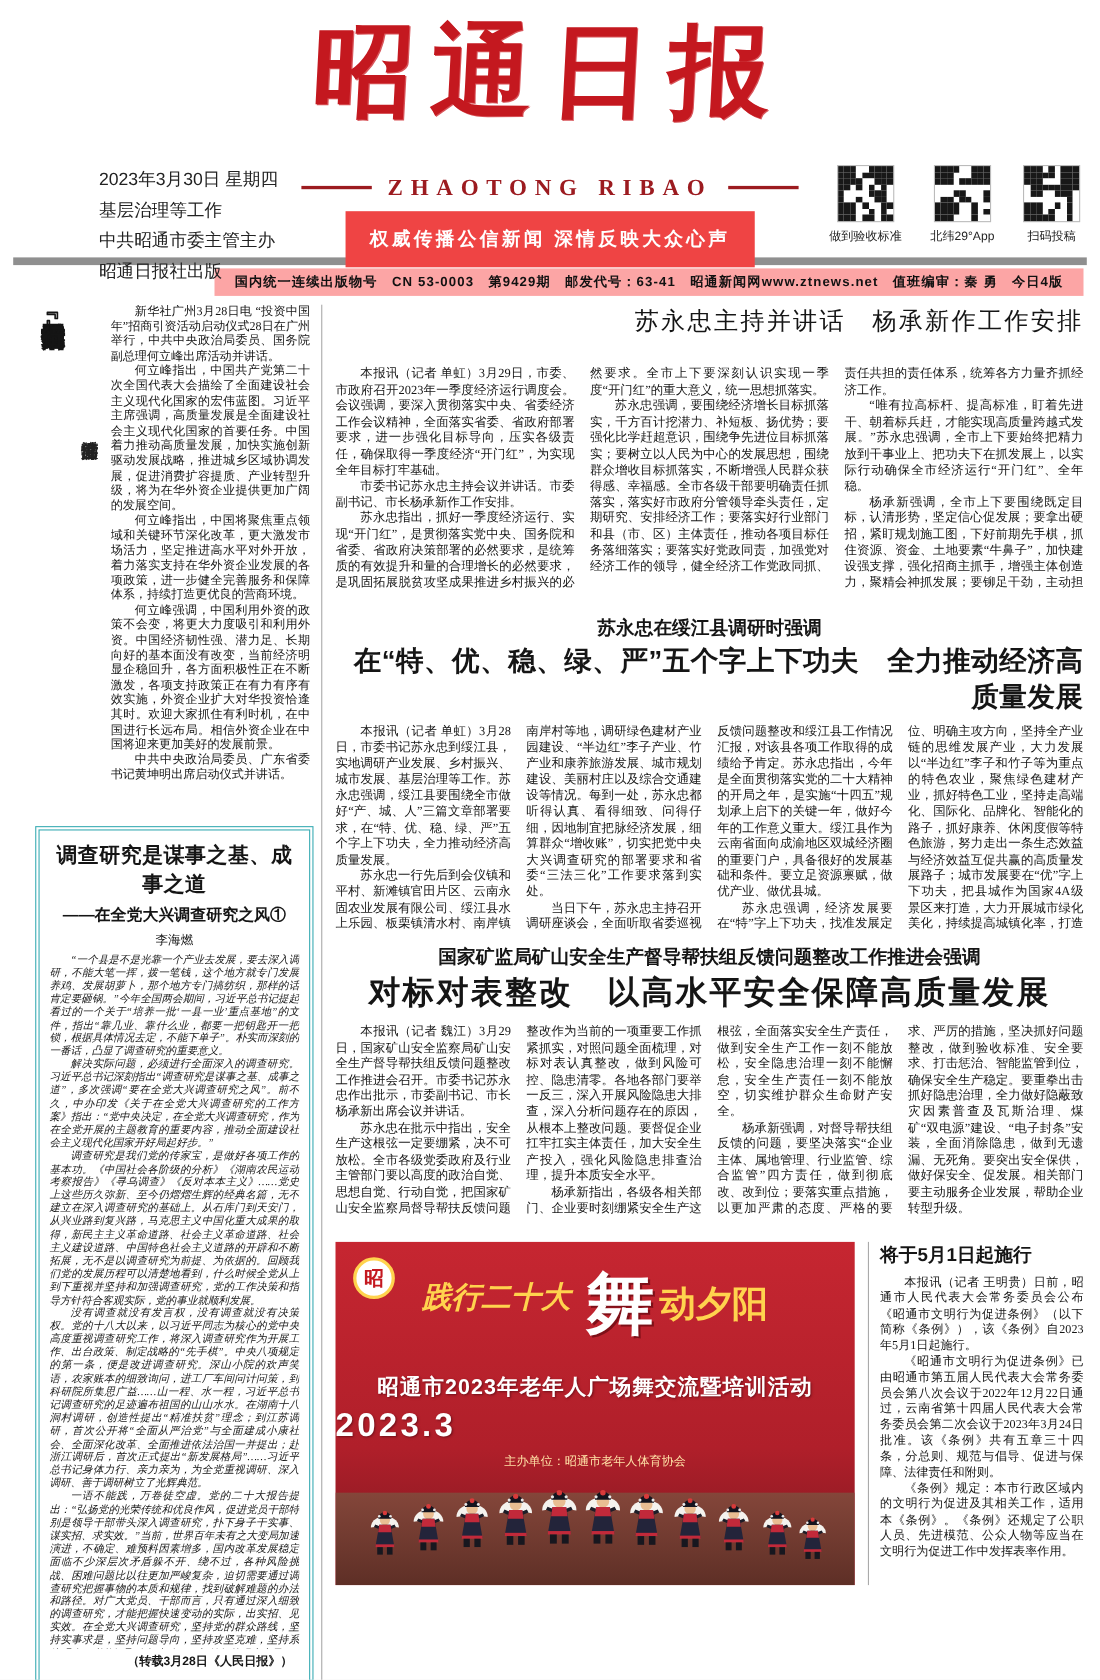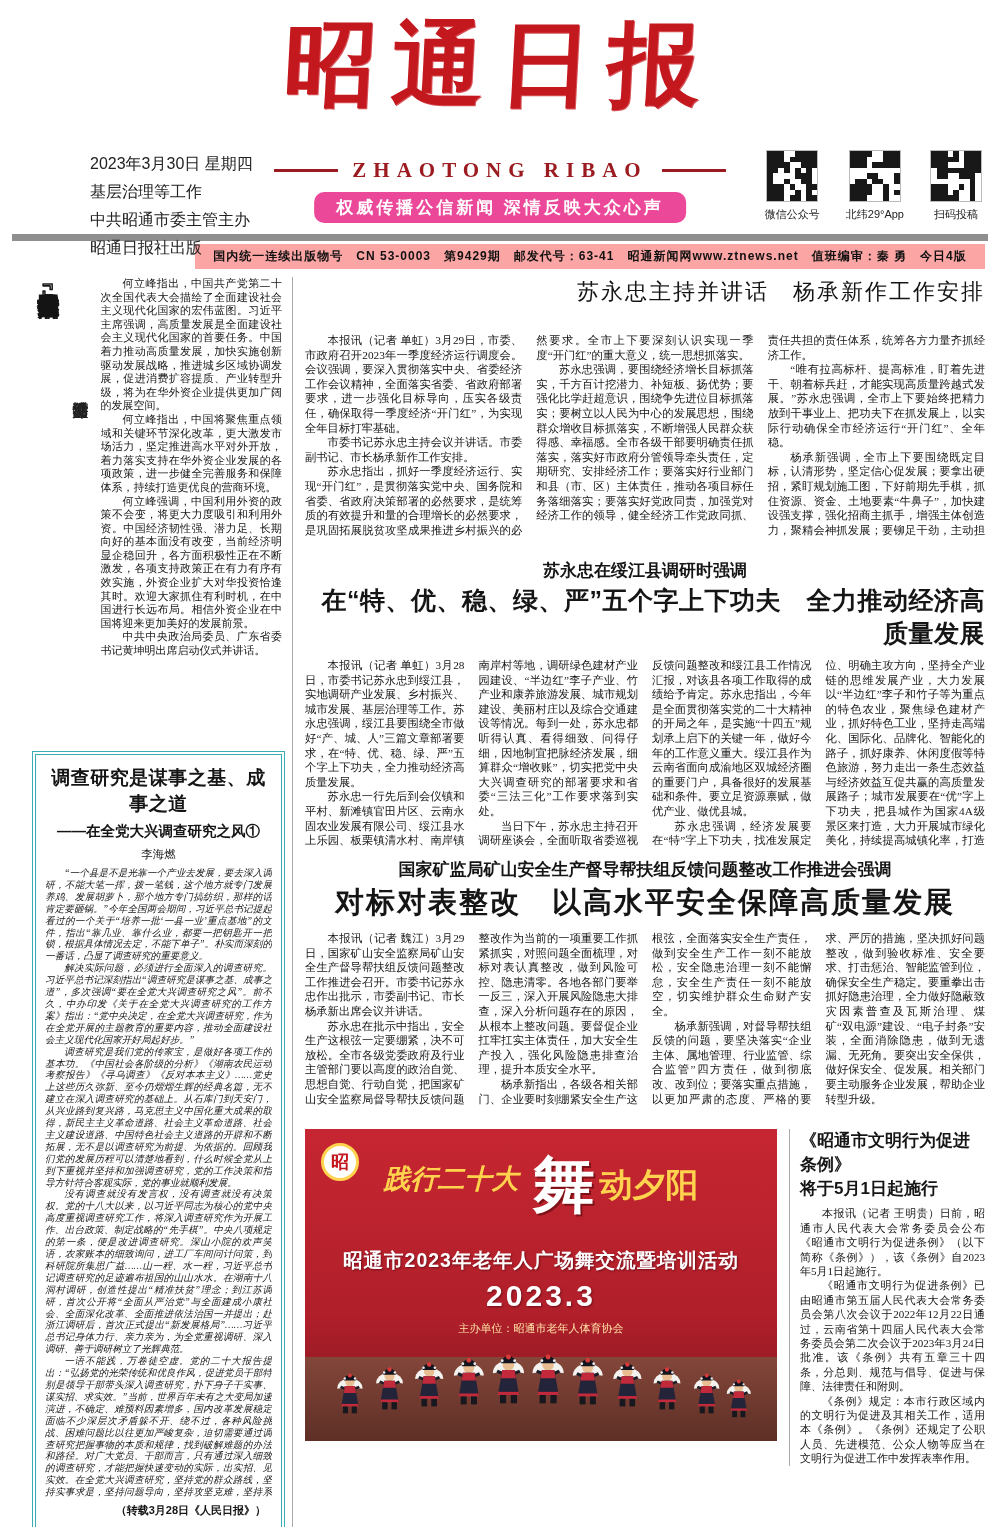--- a/index.html
+++ b/index.html
@@ -10,22 +10,22 @@
   
   .masthead{ position:relative; height:234px; }
   .paper-title{ position:absolute; left:0; right:0; top:14px; text-align:center;
     font-family:"DejaVu Serif", serif; font-weight:bold; font-size:92px; line-height:1.1;
     color:#c4181f; letter-spacing:16px; transform:skewX(-3deg); text-shadow:1px 1px 0 #d8565b; }
   .pinyin-row{ position:absolute; left:0; right:0; top:158px; display:flex; justify-content:center;
     align-items:center; gap:14px; color:#9c1b20; }
   .pinyin-row .dash{ width:64px; height:3px; background:#9c1b20; }
   .pinyin-text{ font-family:"Liberation Serif", serif; font-weight:bold; font-size:21px; letter-spacing:7px; }
   .slogan-banner{ position:absolute; left:50%; transform:translateX(-50%); top:192px;
-    background:#ec4899; color:#fff; font-weight:bold; font-size:17px; letter-spacing:3px;
-    padding:4px 22px; white-space:nowrap;border-radius:10px; }
+    background:#ef4444; color:#fff; font-weight:bold; font-size:17px; letter-spacing:3px;
+    padding:14px 22px; white-space:nowrap; }
   .mast-left{ position:absolute; left:90px; top:150px; font-size:16px; line-height:1.75; color:#222; }
   .mast-qrs{ position:absolute; right:18px; top:150px; display:flex; gap:26px; }
   .qr-item{ text-align:center; }
   .qr{ width:52px; height:52px; display:grid; grid-template-rows:repeat(9,1fr);
        grid-template-columns:repeat(9,1fr); background:#fff; border:1px solid #bbb; margin:0 auto; }
   .qr i{ display:block; } .qr i.on{ background:#181818; }
   .qr-label{ font-size:11px; margin-top:5px; color:#222; }
 
   
   .gray-rule{ height:7px; background:#8f8f8f; margin:0 12px; }
@@ -82,21 +82,21 @@
     display:flex; align-items:center; justify-content:center; }
   .ph-slogans{ position:absolute; top:14px; left:0; right:0; text-align:center; white-space:nowrap; }
   .ph-slogan-left{ font-family:"Liberation Serif", serif; font-weight:bold; font-style:italic;
     font-size:27px; color:#ffd34e; vertical-align:18px; margin-right:10px; }
   .ph-slogan-big{ font-family:"DejaVu Serif", serif; font-weight:bold; font-size:62px; color:#fff;
     text-shadow:2px 2px 0 #7e1018; }
   .ph-slogan-right{ font-family:"Liberation Serif", serif; font-weight:bold; font-size:33px;
     color:#ffd34e; vertical-align:10px; }
   .ph-event{ position:absolute; top:118px; left:0; right:0; text-align:center; color:#fff;
     font-weight:bold; font-size:19.5px; letter-spacing:1px; text-shadow:1px 1px 2px #70101a; }
-  .ph-date{ position:absolute; top:150px; left:0; right:0; text-align:center; color:#fff;
+  .ph-date{ position:absolute; top:150px; left:0; right:0; text-align:left; color:#fff;
     font-weight:bold; font-size:30px; letter-spacing:3px; text-shadow:1px 1px 2px #70101a; }
   .ph-org{ position:absolute; top:192px; left:0; right:0; text-align:center; color:#ffe1a6; font-size:11px; }
   .dancers{ position:absolute; bottom:4px; left:2%; width:96%; }
 
   .right-col{ width:196px; flex:0 0 196px; border-left:1px solid #aaa; padding-left:10px;
     display:flex; flex-direction:column; }
   .reg-title{ font-size:17px; font-weight:bold; line-height:1.4; margin-bottom:6px; }
   .reg-body{ font-family:"Liberation Serif", serif; font-size:11px; line-height:14.4px;
     text-align:justify; overflow:hidden; flex:1; }
 </style>
@@ -197,21 +197,21 @@
             <i class="on"></i>
             <i class="on"></i>
             <i class="on"></i>
             <i></i>
             <i class="on"></i>
             <i class="on"></i>
             <i></i>
             <i class="on"></i>
             <i class="on"></i>
           </div>
-        <div class="qr-label">微信公众号</div>
+        <div class="qr-label">做到验收标准</div>
       </div>
       <div class="qr-item">
         <div class="qr">
             <i class="on"></i>
             <i class="on"></i>
             <i class="on"></i>
             <i class="on"></i>
             <i></i>
             <i></i>
             <i class="on"></i>
@@ -384,20 +384,21 @@
   <div class="gray-rule"></div>
   <div class="info-bar">国内统一连续出版物号　CN 53-0003　第9429期　邮发代号：63-41　昭通新闻网www.ztnews.net　值班编审：秦 勇　今日4版</div>
 
   <div class="content">
 
     <aside class="left-col">
       <article class="invest">
         <div class="v-title">『投资中国年』招商引资活动启动仪式举行</div>
         <div class="v-sub">何立峰出席活动并讲话</div>
         <div class="invest-body">
+          <p>新华社广州3月28日电 “投资中国年”招商引资活动启动仪式28日在广州举行，中共中央政治局委员、国务院副总理何立峰出席活动并讲话。</p>
           <p>何立峰指出，中国共产党第二十次全国代表大会描绘了全面建设社会主义现代化国家的宏伟蓝图。习近平主席强调，高质量发展是全面建设社会主义现代化国家的首要任务。中国着力推动高质量发展，加快实施创新驱动发展战略，推进城乡区域协调发展，促进消费扩容提质、产业转型升级，将为在华外资企业提供更加广阔的发展空间。</p>
           <p>何立峰指出，中国将聚焦重点领域和关键环节深化改革，更大激发市场活力，坚定推进高水平对外开放，着力落实支持在华外资企业发展的各项政策，进一步健全完善服务和保障体系，持续打造更优良的营商环境。</p>
           <p>何立峰强调，中国利用外资的政策不会变，将更大力度吸引和利用外资。中国经济韧性强、潜力足、长期向好的基本面没有改变，当前经济明显企稳回升，各方面积极性正在不断激发，各项支持政策正在有力有序有效实施，外资企业扩大对华投资恰逢其时。欢迎大家抓住有利时机，在中国进行长远布局。相信外资企业在中国将迎来更加美好的发展前景。</p>
           <p>中共中央政治局委员、广东省委书记黄坤明出席启动仪式并讲话。</p>
         </div>
       </article>
 
       <section class="essay-box">
         <h3 class="essay-title">调查研究是谋事之基、成事之道</h3>
         <div class="essay-subtitle">——在全党大兴调查研究之风①</div>
@@ -497,21 +498,20 @@
               <use href="#dancer" transform="translate(416,38) scale(0.9)"></use>
               <use href="#dancer" transform="translate(450,44) scale(0.85)"></use>
             </svg>
           </div>
 
         </div>
 
         <aside class="right-col">
           <article>
             <div class="reg-title">
-              <div>《昭通市文明行为促进条例》</div>
               <div>将于5月1日起施行</div>
             </div>
           </article>
           <div class="reg-body">
             <p>本报讯（记者 王明贵）日前，昭通市人民代表大会常务委员会公布《昭通市文明行为促进条例》（以下简称《条例》），该《条例》自2023年5月1日起施行。</p>
             <p>《昭通市文明行为促进条例》已由昭通市第五届人民代表大会常务委员会第八次会议于2022年12月22日通过，云南省第十四届人民代表大会常务委员会第二次会议于2023年3月24日批准。该《条例》共有五章三十四条，分总则、规范与倡导、促进与保障、法律责任和附则。</p>
             <p>《条例》规定：本市行政区域内的文明行为促进及其相关工作，适用本《条例》。《条例》还规定了公职人员、先进模范、公众人物等应当在文明行为促进工作中发挥表率作用。</p>
 
           </div>
 

